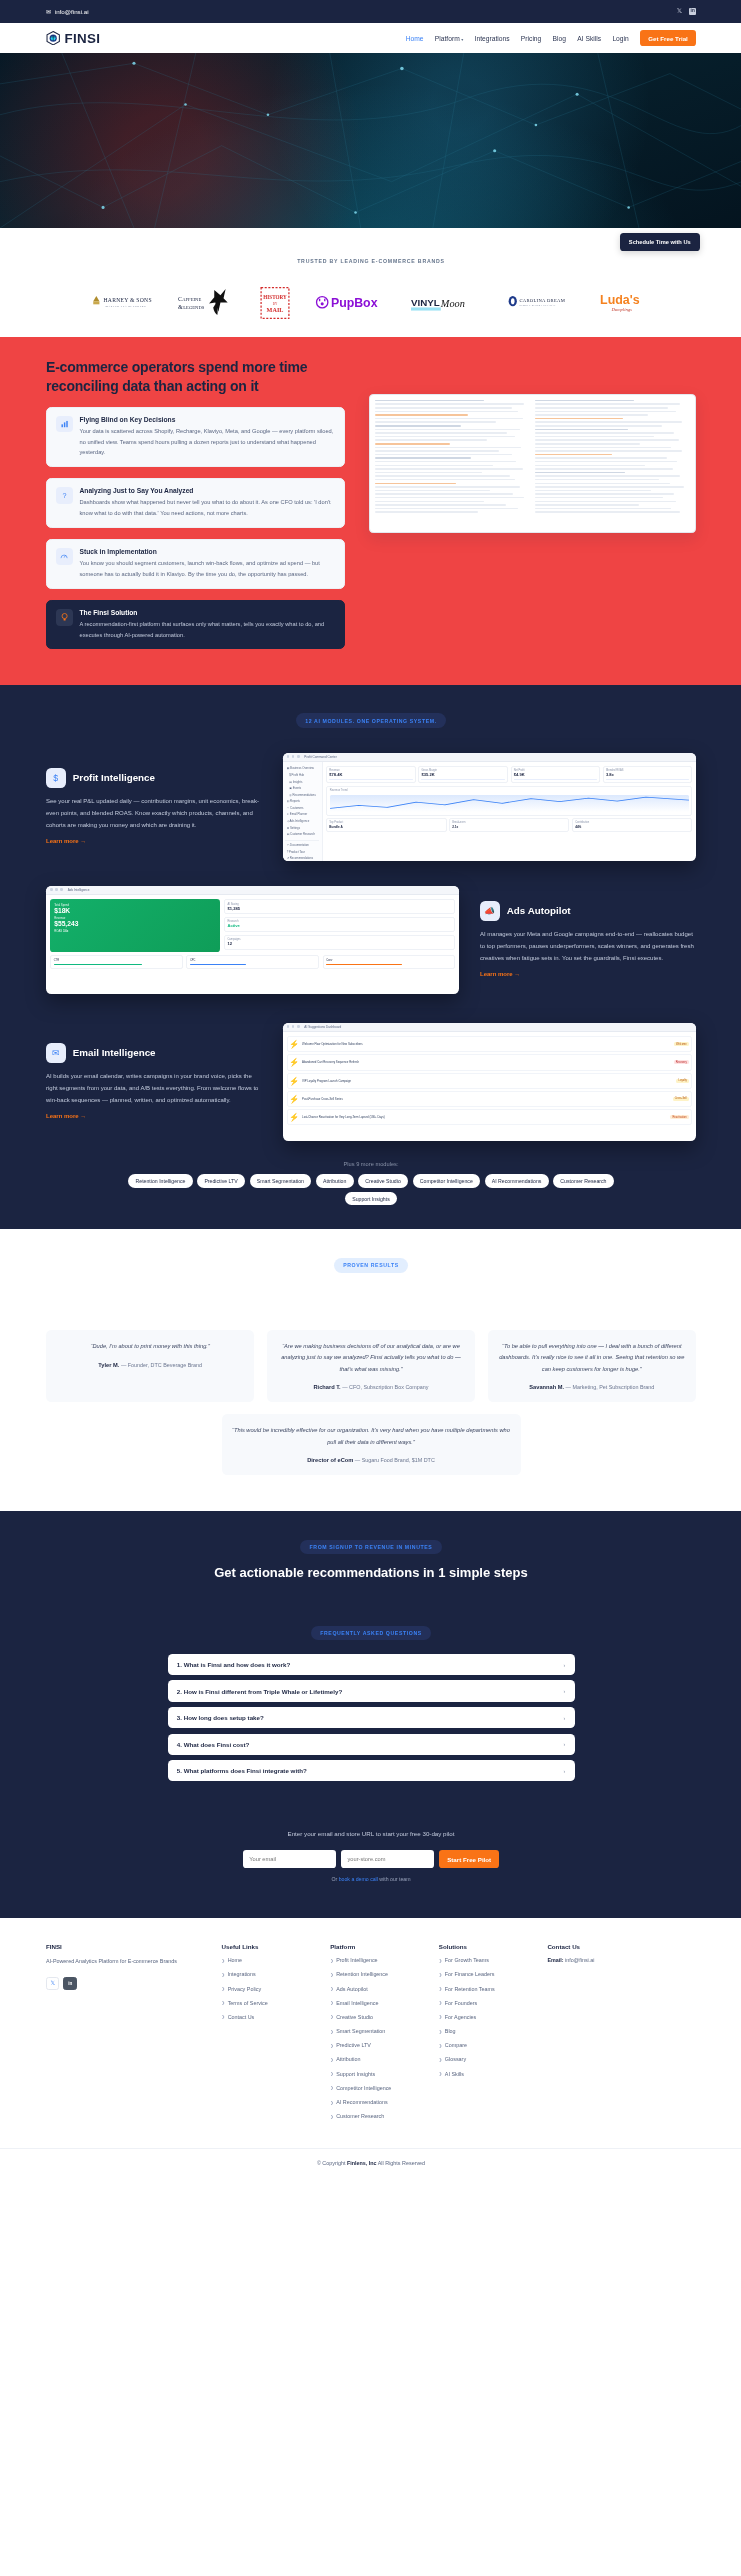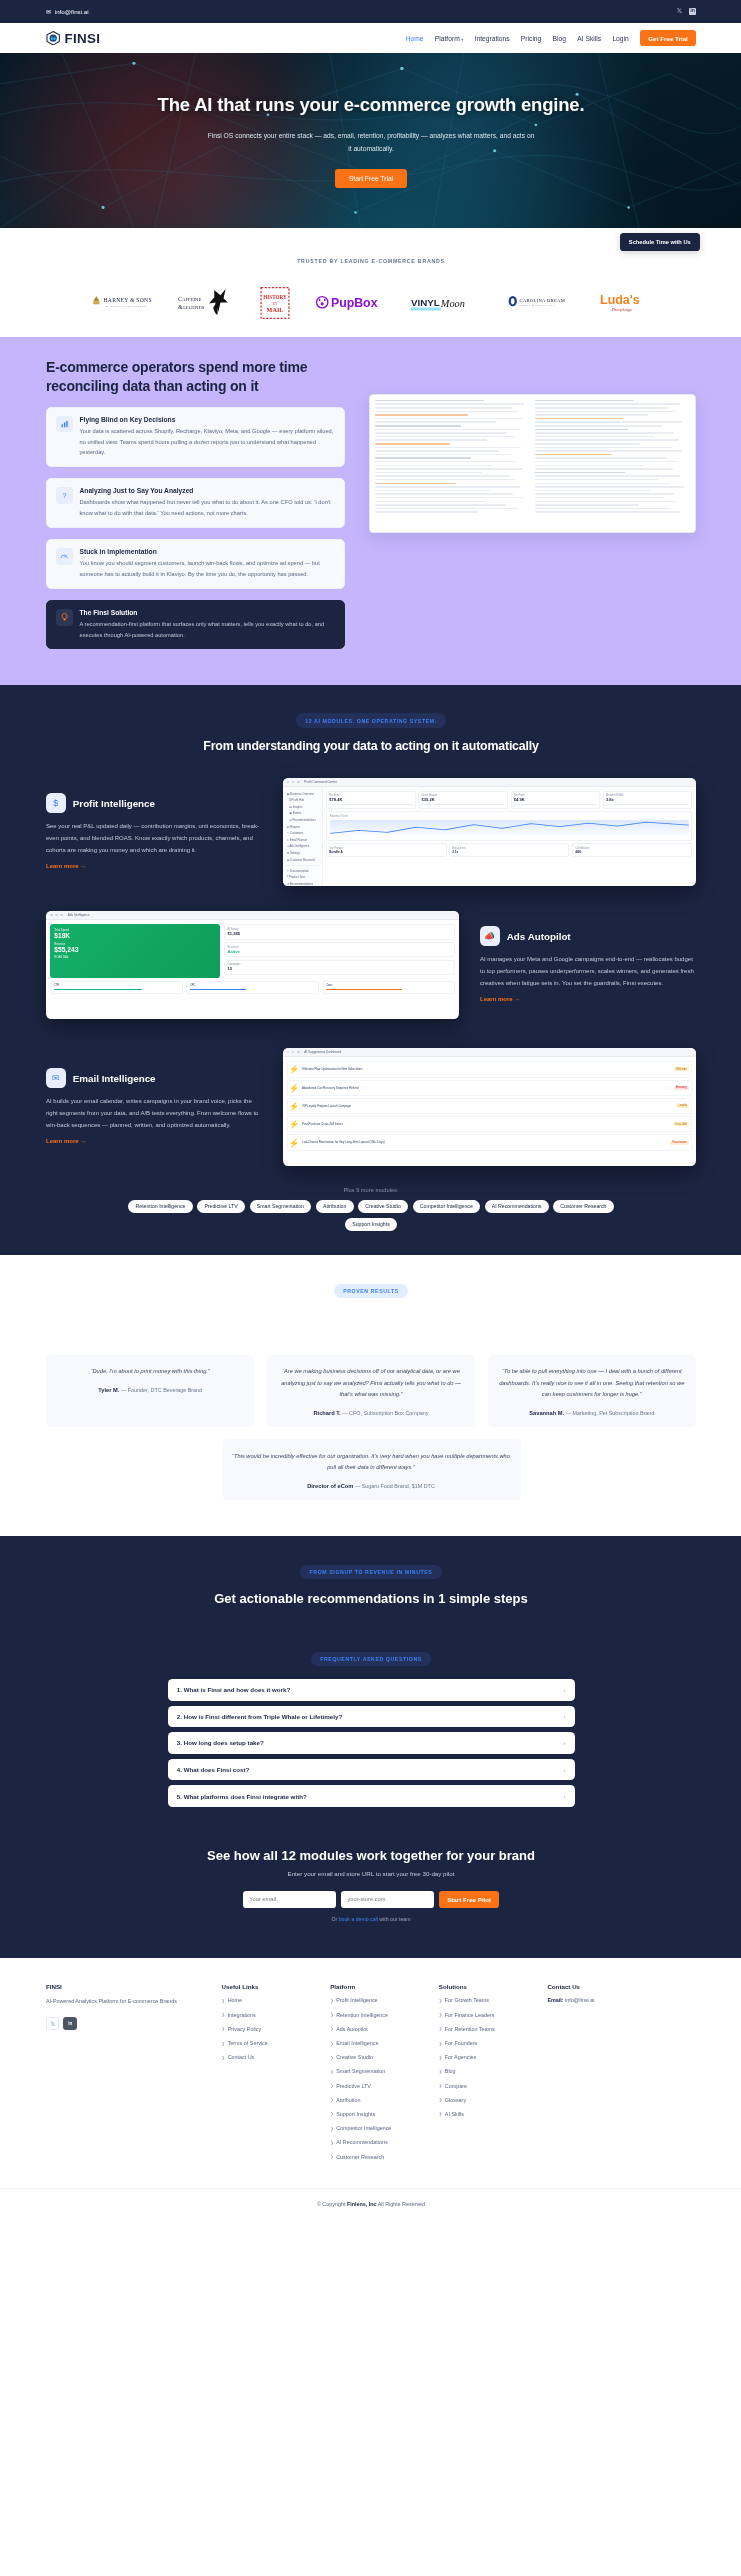--- a/index.html
+++ b/index.html
@@ -77,21 +77,21 @@
   .logos-label{
     font-size:5.2px; letter-spacing:0.8px; color:#64748b; font-weight:bold;
   }
   .logos-row{
     margin-top:21.6px; display:flex; align-items:center; justify-content:center; gap:24px;
     padding:0 46px;
   }
   .logo-cell{ height:34px; display:flex; align-items:center; justify-content:center; }
 
   
-  .problem{ background:#c4b5fd; padding:20.6px 46px 36px; display:flex; gap:24px; }
+  .problem{ background:#ef4444; padding:20.6px 46px 36px; display:flex; gap:24px; }
   .problem-left{ width:299px; }
   .problem h2{
     font-size:14px; line-height:1.35; font-weight:bold; color:#1b2441; letter-spacing:-0.2px;
   }
   .pcard{
     margin-top:11.3px; background:#f7f9fc; border:0.5px solid #eef1f6; border-radius:5.2px;
     padding:8.2px 9.3px; display:flex; gap:6.7px;
   }
   .pcard.dark{ background:#1b2441; border-color:#1b2441; }
   .picon{
@@ -296,25 +296,20 @@
       <circle cx="780" cy="30" r="3.5"></circle>
         <circle cx="1040" cy="140" r="2.5"></circle>
       <circle cx="200" cy="300" r="3"></circle>
         <circle cx="690" cy="310" r="2.5"></circle>
       <circle cx="960" cy="190" r="3"></circle>
         <circle cx="1220" cy="300" r="2.5"></circle>
       <circle cx="1120" cy="80" r="3"></circle>
         <circle cx="360" cy="100" r="2.5"></circle>
     </g>
   </svg>
-  <div class="hero-inner">
-    <h1>The AI that runs your e-commerce growth engine.</h1>
-    <p>Finsi OS connects your entire stack — ads, email, retention, profitability — analyzes what matters, and acts on it automatically.</p>
-    <button class="btn-orange">Start Free Trial</button>
-  </div>
 </div>
 
 <div class="schedule-wrap">
   <button class="schedule-btn">Schedule Time with Us</button>
 </div>
 
 <div class="logos-sec">
   <div class="logos-label">TRUSTED BY LEADING E-COMMERCE BRANDS</div>
   <div class="logos-row">
     <div class="logo-cell">
@@ -499,21 +494,20 @@
         <div class="doc-line" style="width:94%"></div>
       </div>
     </div>
   </div>
 </div>
 
 <div class="modules">
   <div class="center">
     <span class="eyebrow">12 AI MODULES. ONE OPERATING SYSTEM.</span>
   </div>
-  <h2>From understanding your data to acting on it automatically</h2>
 
   <div class="mod-row">
     <div class="mod-text">
       <div class="mod-head">
         <span class="mod-icon">$</span>
         <h3>Profit Intelligence</h3>
       </div>
       <p>See your real P&amp;L updated daily — contribution margins, unit economics, break-even points, and blended ROAS. Know exactly which products, channels, and cohorts are making you money and which are draining it.</p>
       <a class="learn">Learn more →</a>
     </div>
@@ -774,21 +768,20 @@
       <span class="chev">›</span>
     </div>
     <div class="faq-item">
       <span>5. What platforms does Finsi integrate with?</span>
       <span class="chev">›</span>
     </div>
   </div>
 </div>
 
 <div class="cta">
-  <h2>See how all 12 modules work together for your brand</h2>
   <p>Enter your email and store URL to start your free 30-day pilot</p>
   <div class="cta-form">
     <input type="text" placeholder="Your email" style="">
     <input type="text" placeholder="your-store.com" style="">
     <button class="btn-orange">Start Free Pilot</button>
   </div>
   <div class="cta-note">
     <span>Or </span><a>book a demo call</a><span> with our team</span>
   </div>
 </div>

